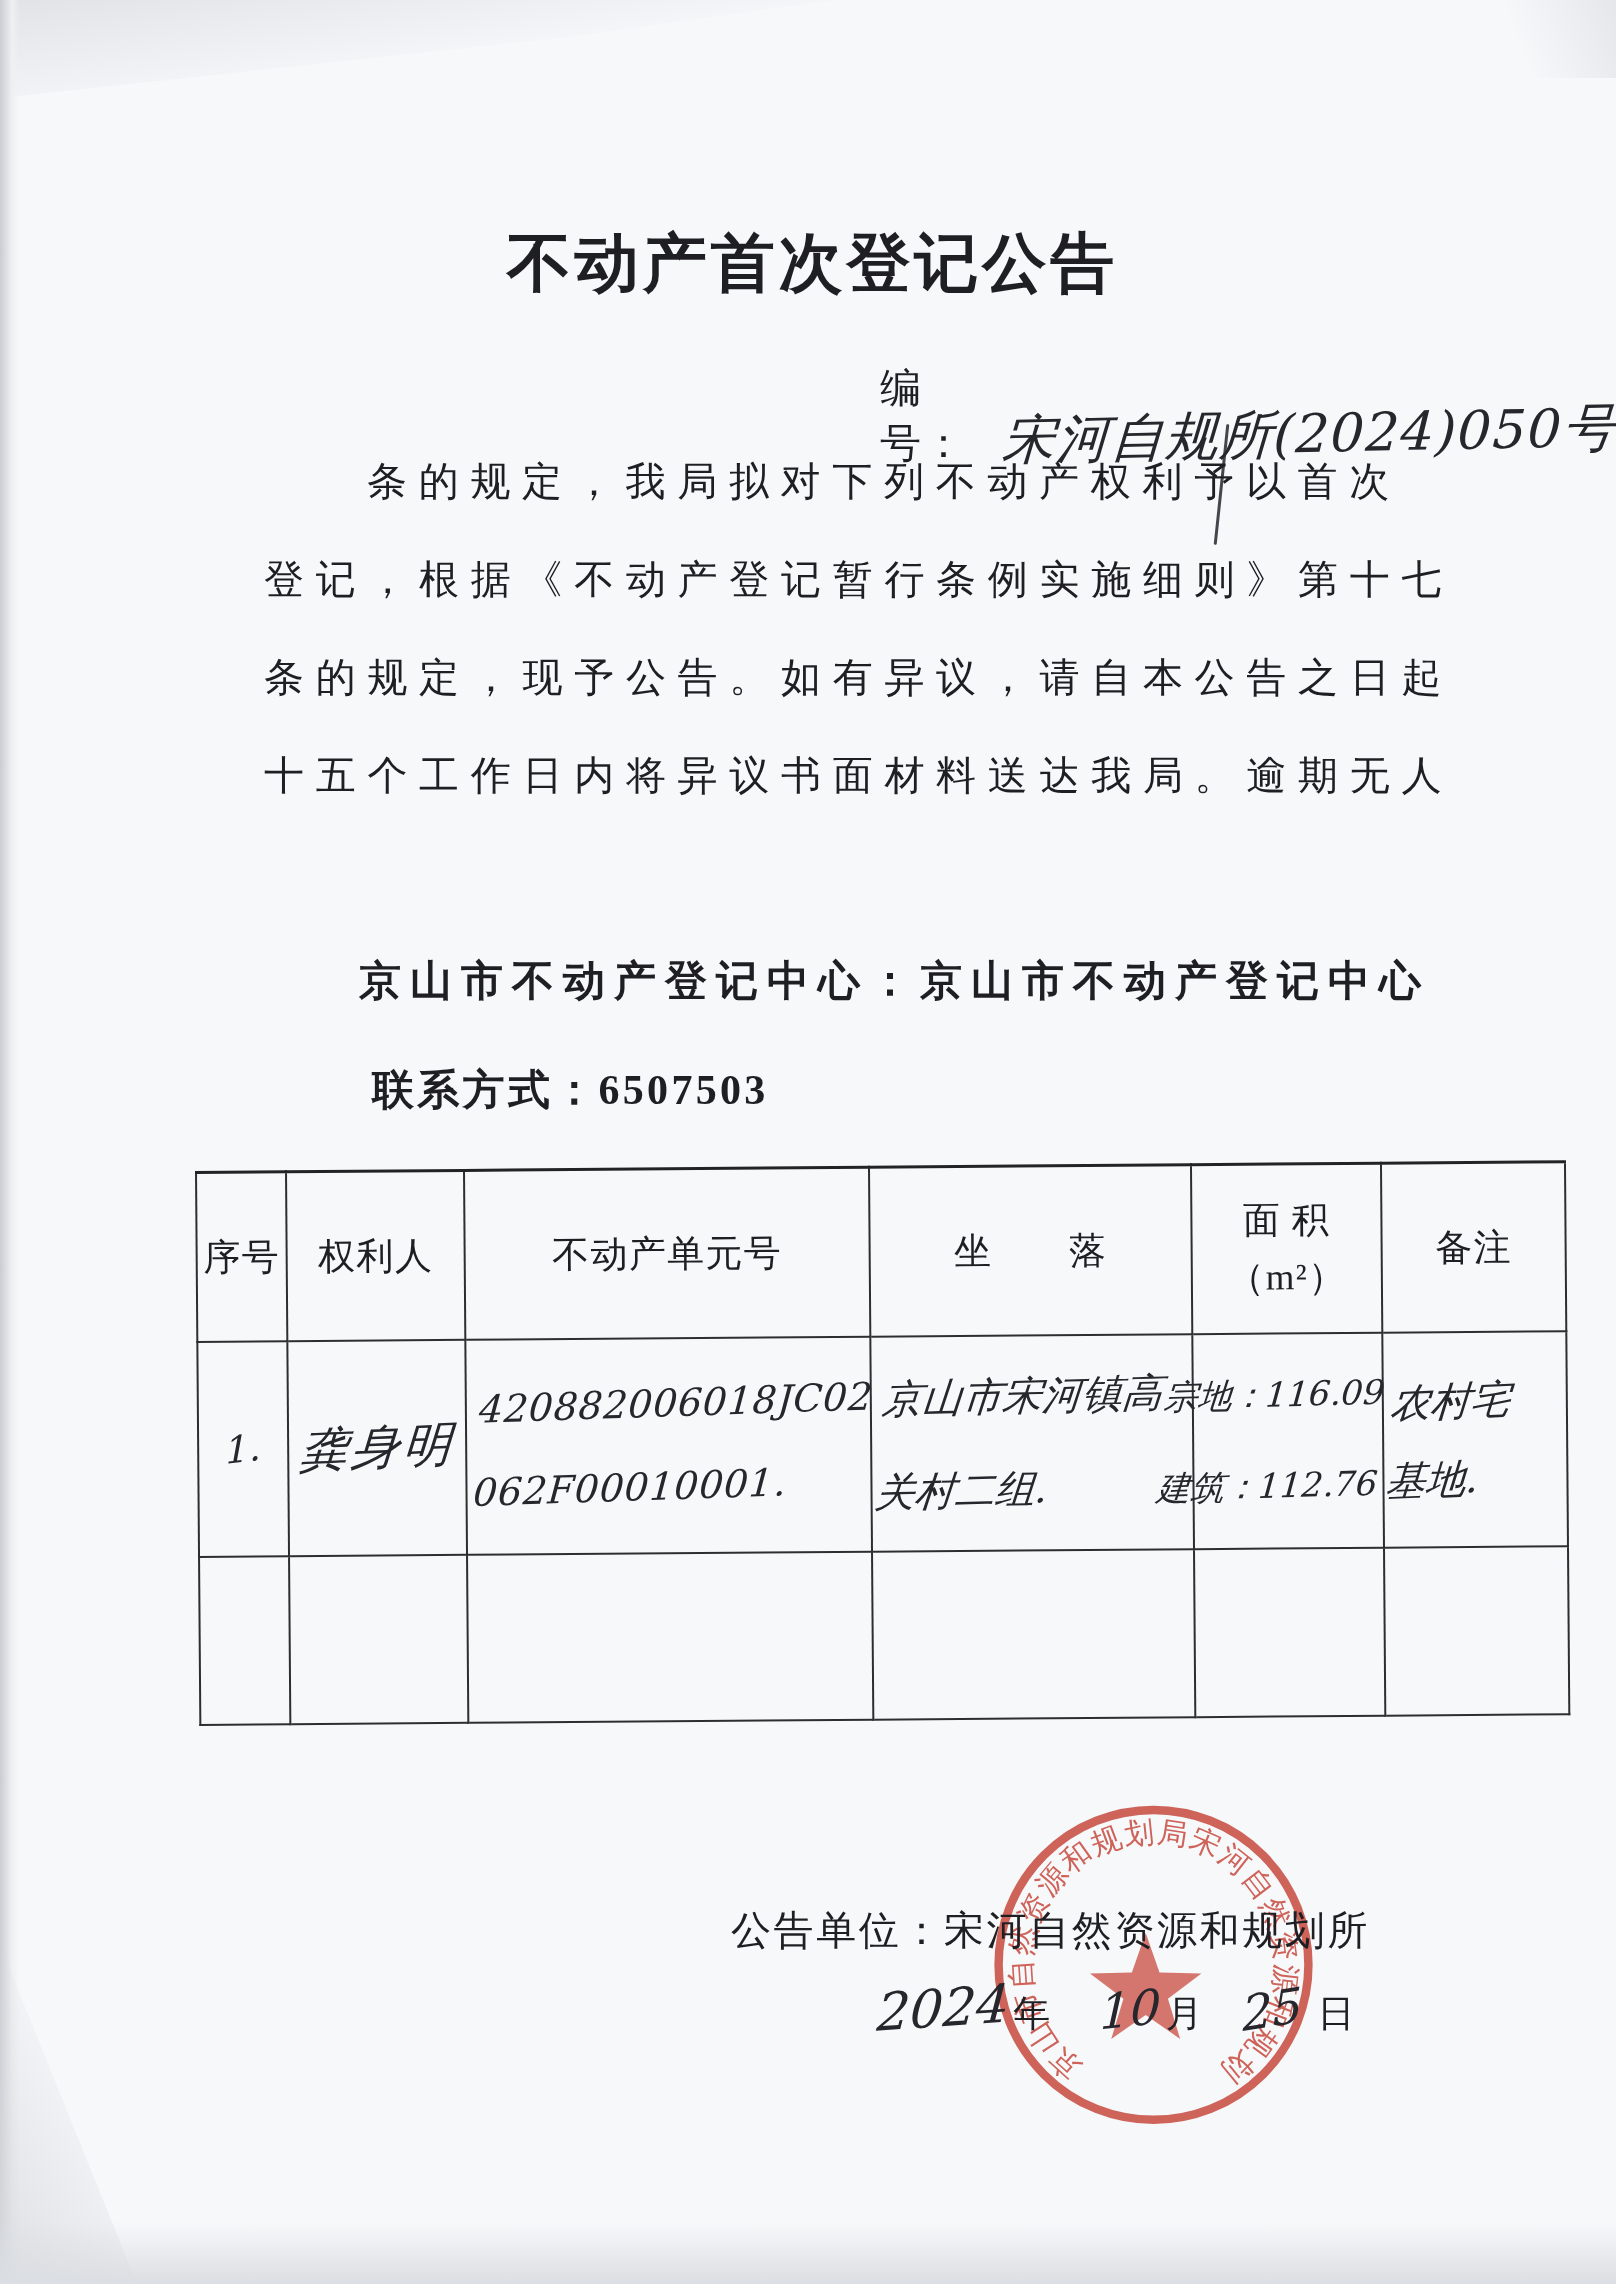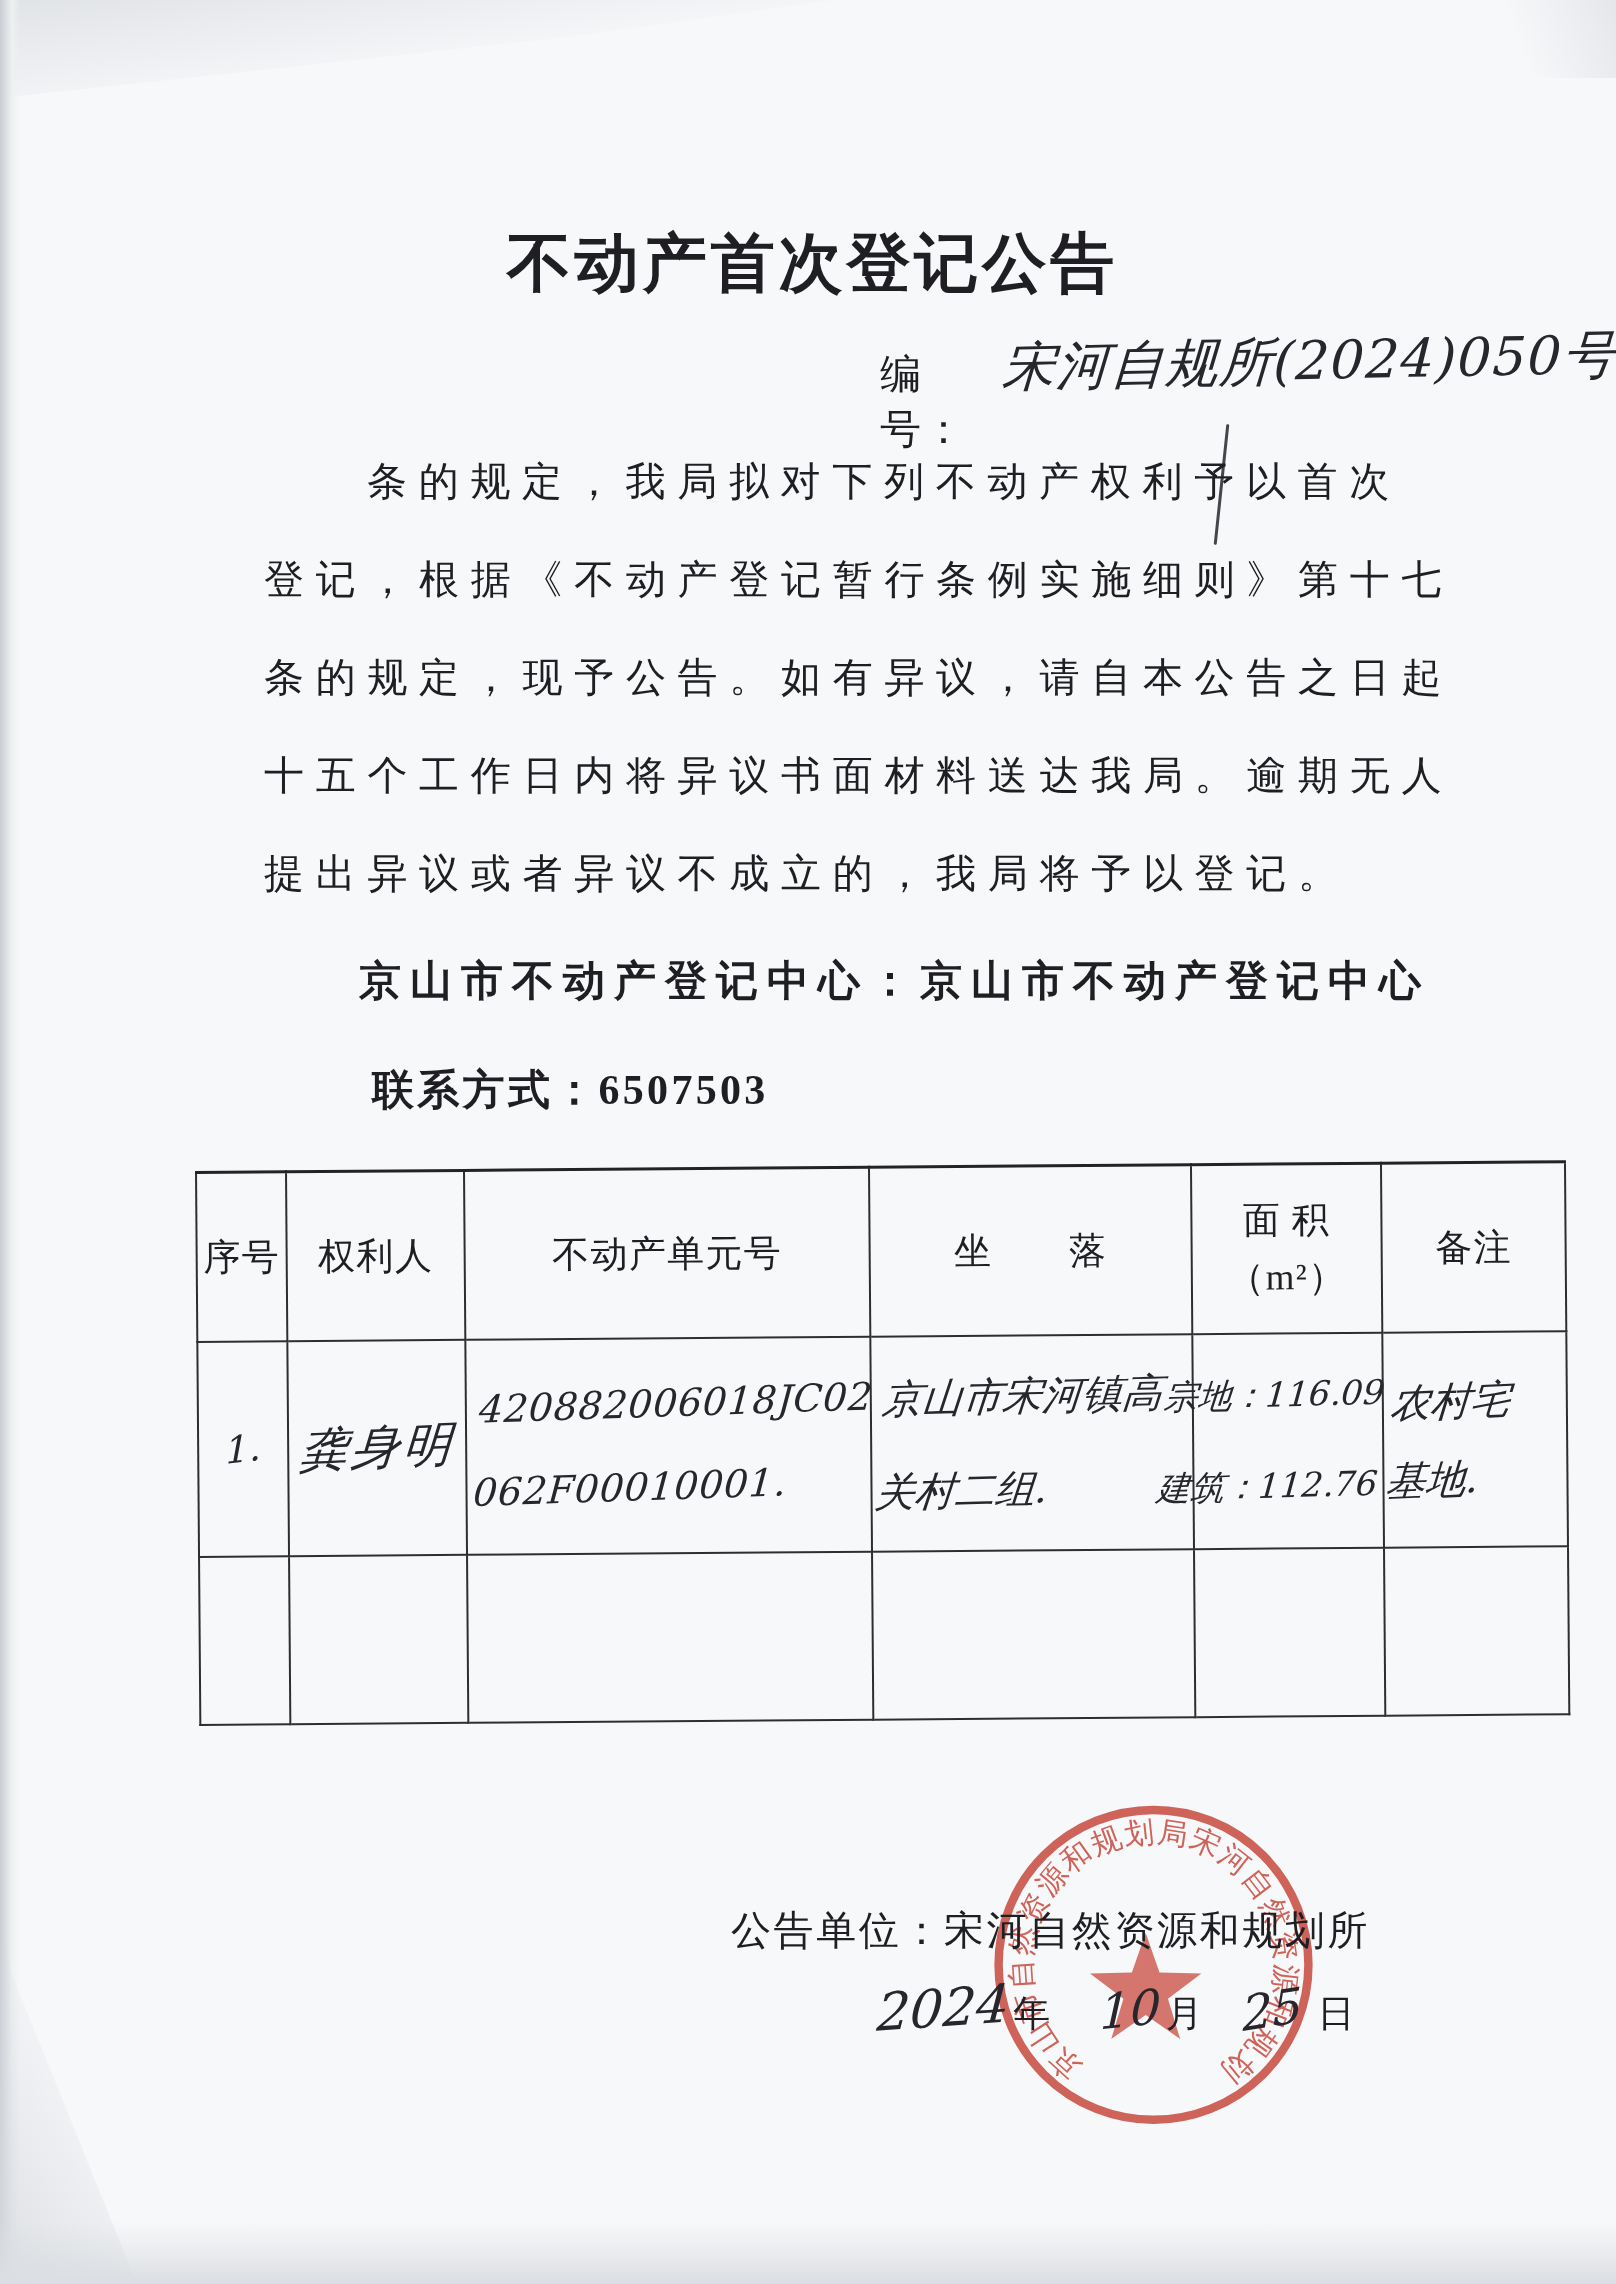--- a/index.html
+++ b/index.html
@@ -24,21 +24,21 @@
   .shadow-bottomleft { left:0; bottom:0; width:137px; height:339px; opacity:.8;
     background:linear-gradient(60deg,#d6d9dd,rgba(255,255,255,0) 70%);
     clip-path:polygon(0 100%,0 0,100% 100%); }
 
   
   .title {
     position:absolute; top:220px; left:4px; width:100%; text-align:center;
     font-family:"DejaVu Sans","Liberation Sans",sans-serif; font-weight:bold;
     font-size:64px; letter-spacing:3.9px;
   }
-  .docnum { position:absolute; top:326px; left:880px; display:flex; align-items:flex-start; }
+  .docnum { position:absolute; top:340px; left:880px; display:flex; align-items:flex-end; }
   .docnum-label { font-size:41px; letter-spacing:2px; margin-top:21px; }
   .hw { font-family:"DejaVu Serif",serif; font-style:italic; color:var(--hw-ink); }
   .docnum-value { font-size:53px; letter-spacing:1.3px; transform:rotate(-1.2deg) skewX(-4deg); white-space:nowrap; }
   .pen-tail { position:absolute; left:1220px; top:424px; width:2.6px; height:121px;
     background:var(--hw-ink); transform:rotate(6deg); border-radius:1.3px; opacity:.85; }
 
   .body-block { position:absolute; left:264px; top:433px; width:1173px; }
   .body-line { line-height:98px; font-size:40px; letter-spacing:11.7px; white-space:nowrap; }
   .body-line.first { text-indent:103px; }
   .addr-line { position:absolute; left:359px; top:953px; font-size:42px; font-weight:bold;
@@ -107,21 +107,20 @@
     <span class="docnum-label">编号：</span>
     <span class="docnum-value hw">宋河自规所(2024)050号</span>
   </div>
   <div class="pen-tail"></div>
 
   <div class="body-block">
     <div class="body-line first">条的规定，我局拟对下列不动产权利予以首次</div>
     <div class="body-line">登记，根据《不动产登记暂行条例实施细则》第十七</div>
     <div class="body-line">条的规定，现予公告。如有异议，请自本公告之日起</div>
     <div class="body-line">十五个工作日内将异议书面材料送达我局。逾期无人</div>
-    <div class="body-line">提出异议或者异议不成立的，我局将予以登记。</div>
   </div>
 
   <div class="addr-line">京山市不动产登记中心：京山市不动产登记中心</div>
   <div class="contact-line">联系方式：6507503</div>
 
   <table class="reg-table">
     <colgroup>
       <col style="width:90px">
         <col style="width:178px">
         <col style="width:352px">

